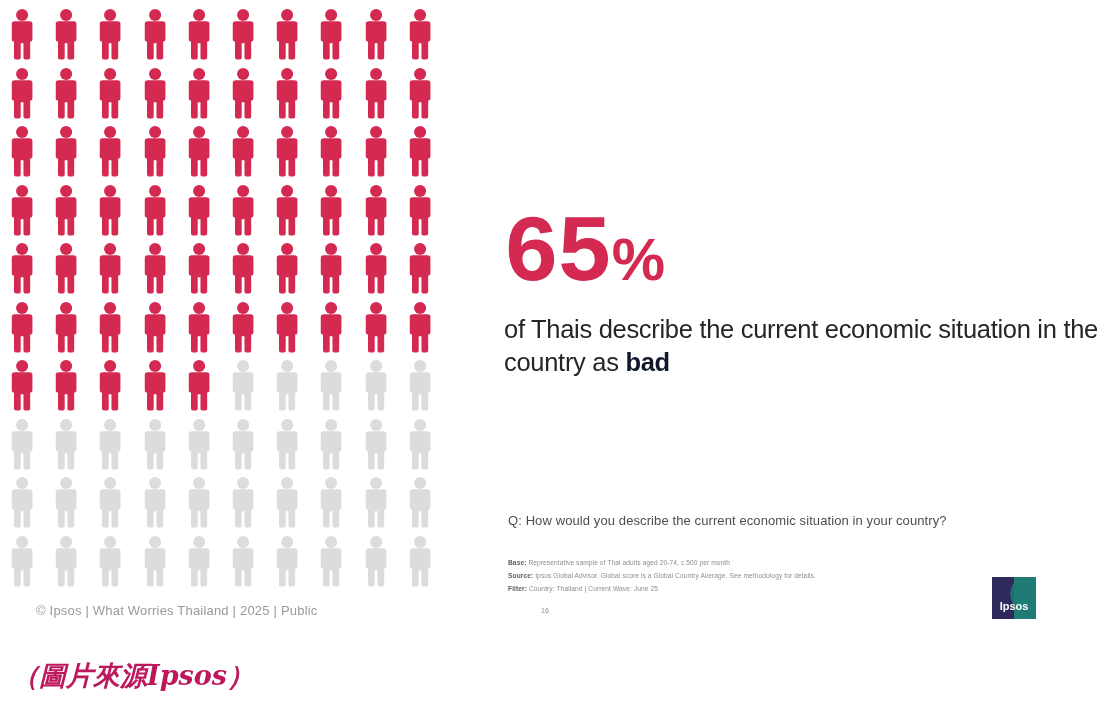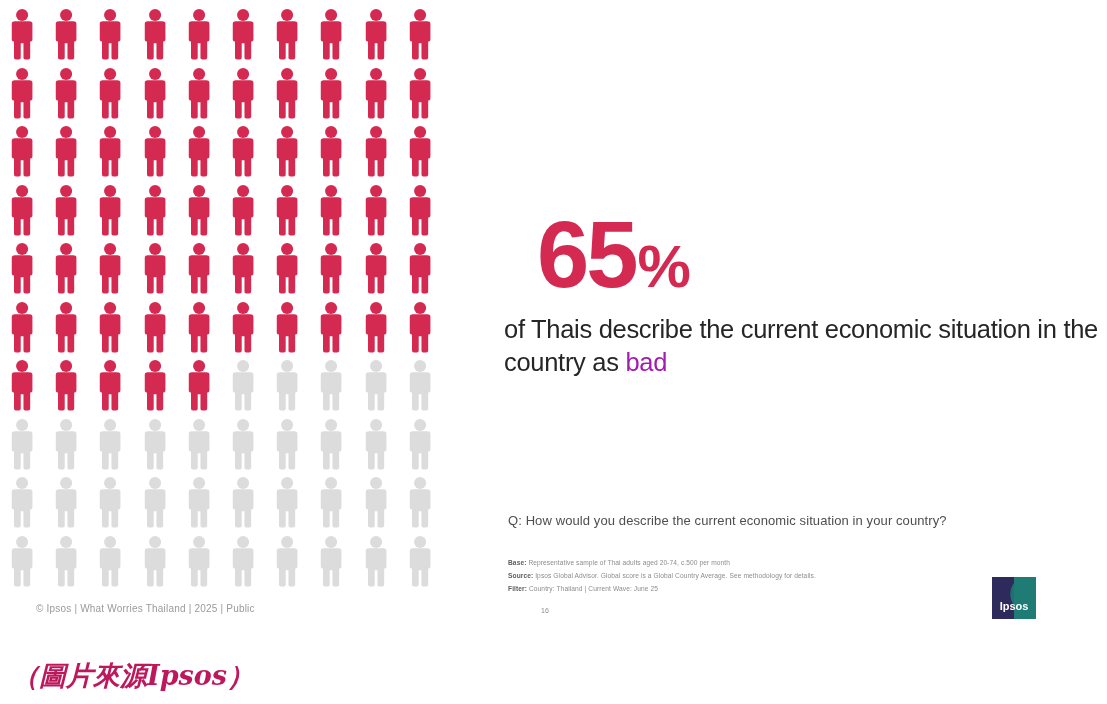--- a/index.html
+++ b/index.html
@@ -50,21 +50,21 @@
     height: 58.5px;
     display: block;
   }
   .person svg { display: block; width: 100%; height: 100%; }
 
   
   .slide-credit {
     position: absolute;
     left: 10px;
     top: 603px;
-    font-size: 10px;
+    font-size: 13px;
     color: #9a9a9a;
     letter-spacing: 0.2px;
     white-space: nowrap;
     padding-left: 26px;
   }
 
   
   .content {
     position: absolute;
     left: 503px;
@@ -78,22 +78,21 @@
     left: 0px;
     top: 208px;
     line-height: 1;
     white-space: nowrap;
   }
   .big-stat .num {
     font-size: 94px;
     font-weight: 700;
     color: #D42A52;
     letter-spacing: -3px;
-    font-family: Liberation Sans, sans-serif;
-    margin-left: 34px;
+    font-family: Liberation Mono, monospace;
   }
   .big-stat .pct {
     font-size: 60px;
     font-weight: 700;
     color: #D42A52;
     letter-spacing: -2px;
     margin-left: 2px;
   }
 
   .headline {
@@ -101,22 +100,22 @@
     left: 1px;
     top: 313px;
     width: 600px;
     font-size: 25.5px;
     font-weight: 500;
     color: #262626;
     line-height: 1.28;
     letter-spacing: -0.3px;
   }
   .headline .hl-bad {
-    color: #a21caf;
-    font-weight: 400;
+    color: #0f172a;
+    font-weight: 700;
   }
   .headline .hl-delta {
     color: #D42A52;
     font-weight: 400;
   }
 
   
   .question {
     position: absolute;
     left: 5px;

